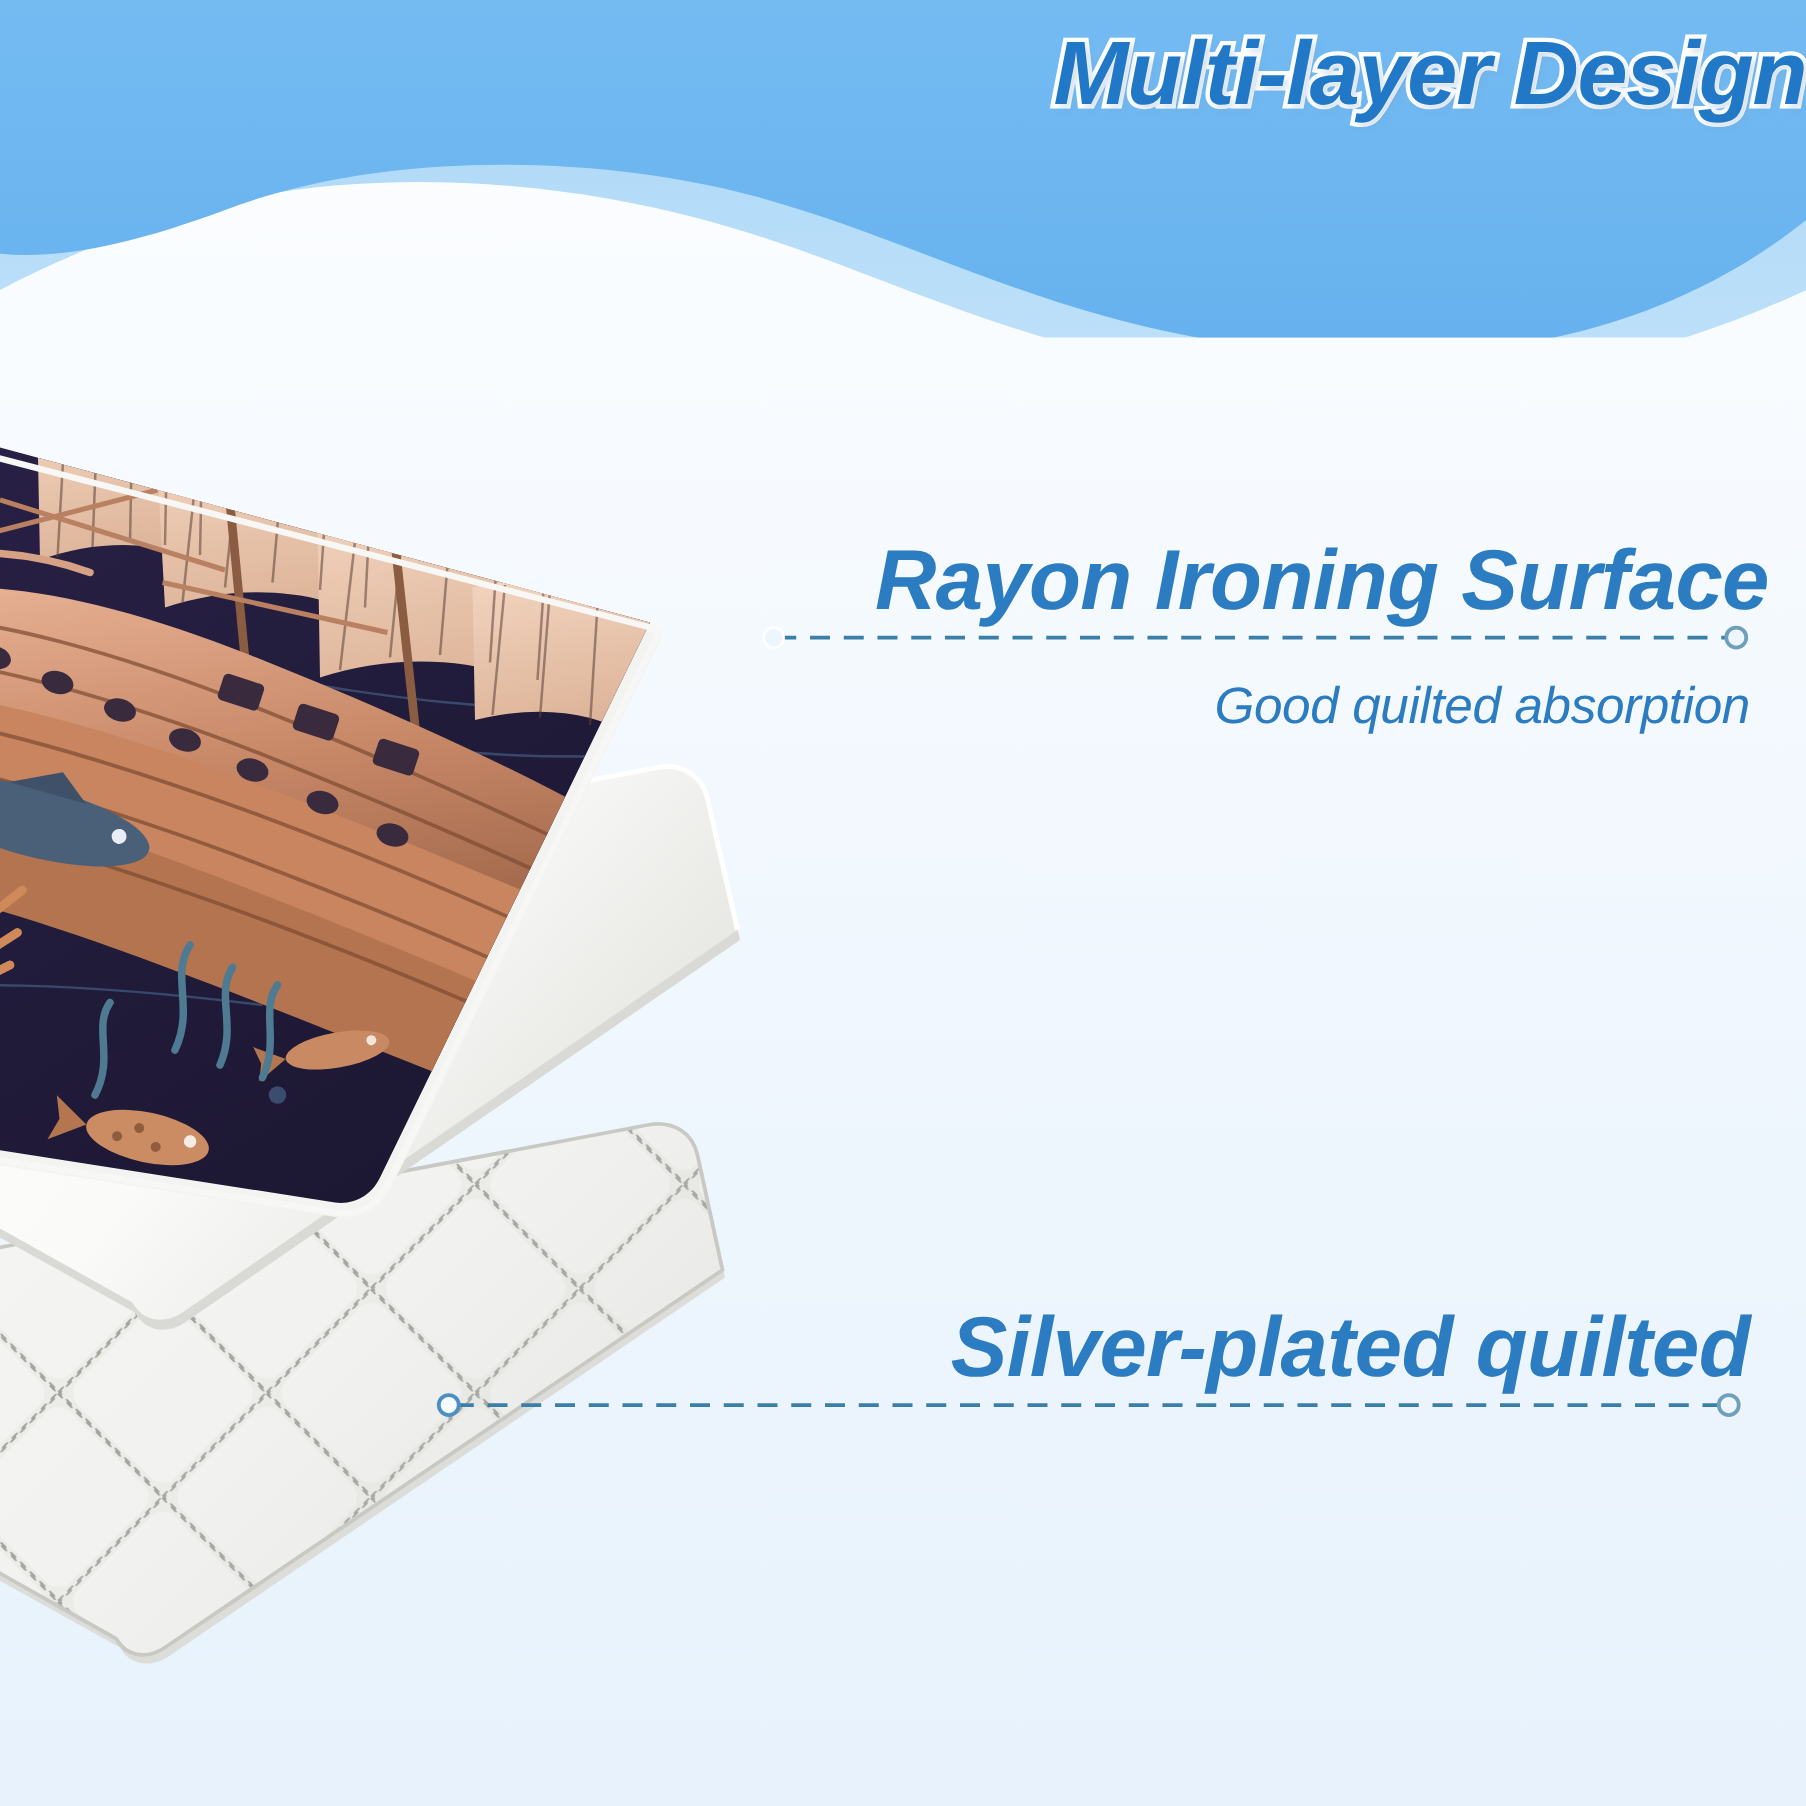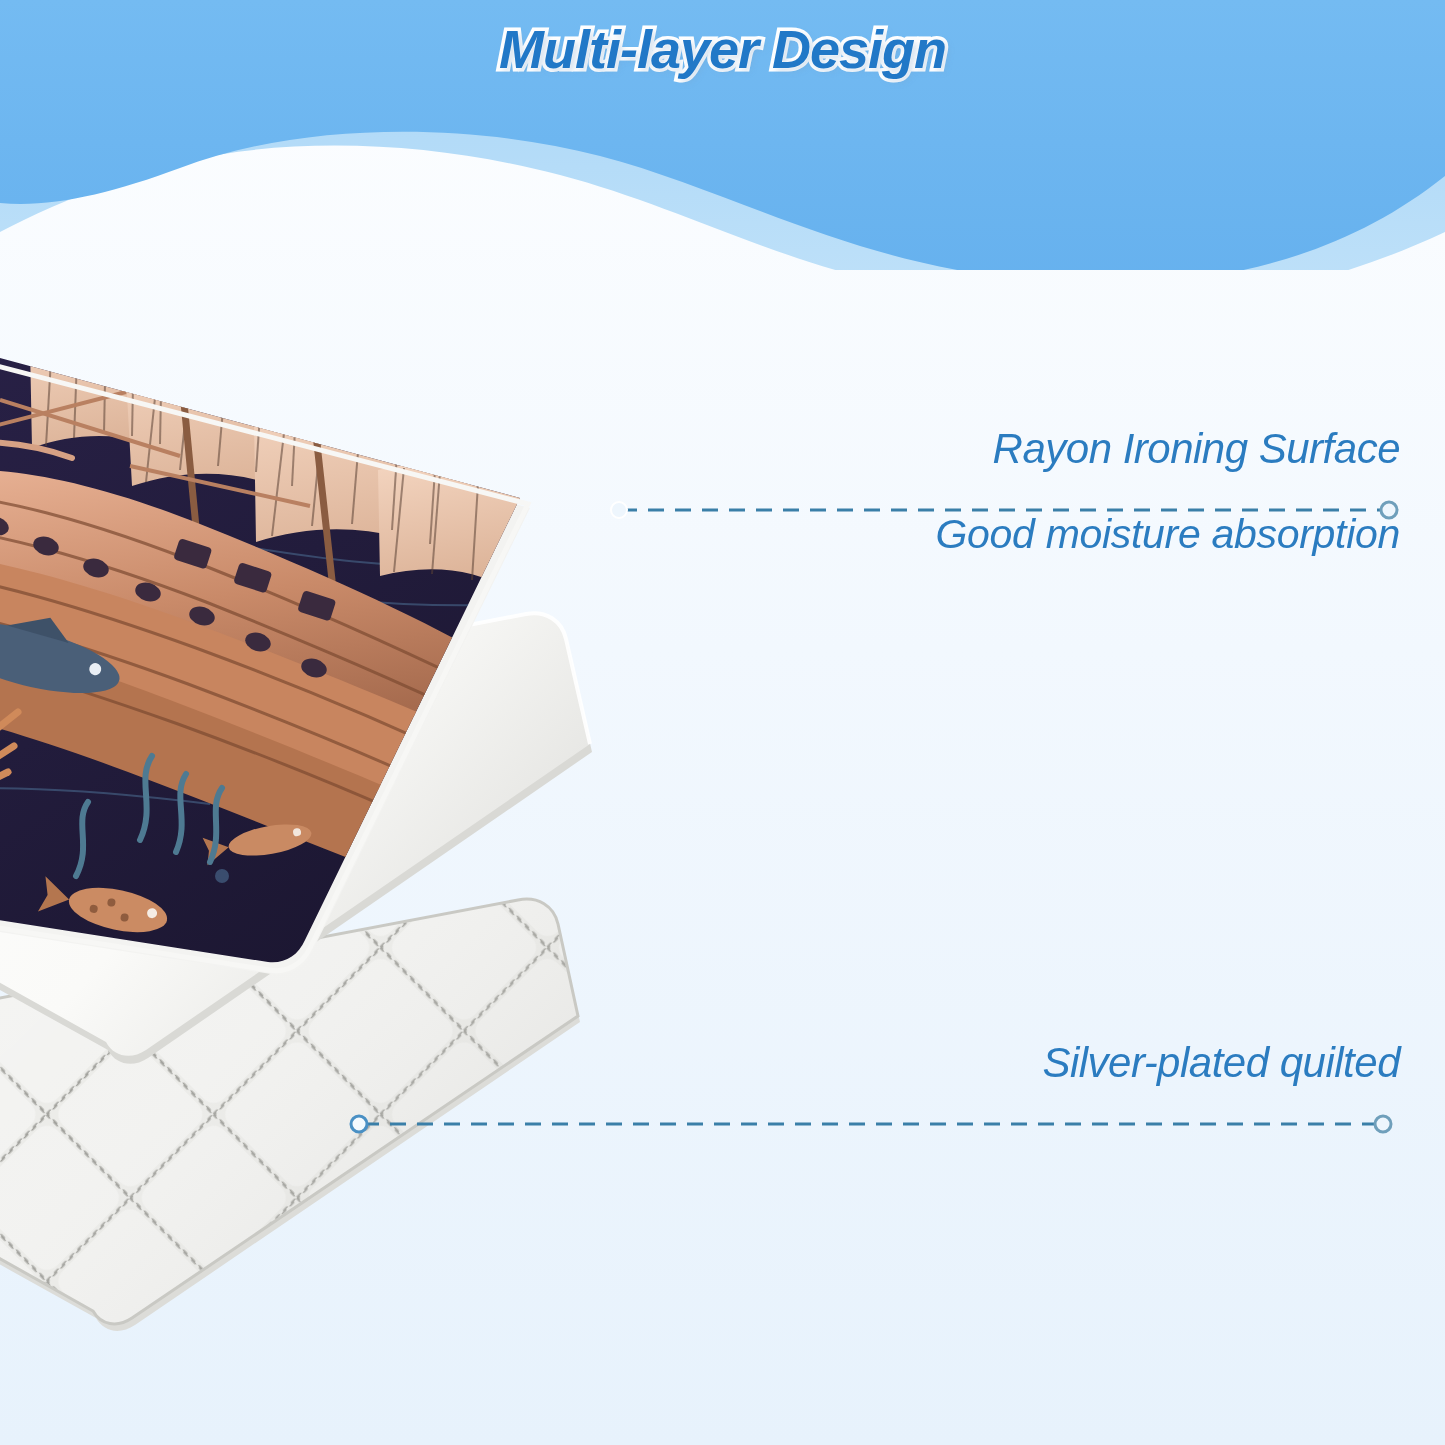--- a/index.html
+++ b/index.html
@@ -25,23 +25,23 @@
     left: 0; top: 0;
     width: 1445px;
     height: 270px;
   }
   .header-banner svg { display: block; width: 1445px; height: 270px; }
 
   .header-title {
     position: absolute;
     left: 0; top: 18px;
     width: 1445px;
-    text-align: center;
-    font-family: "Liberation Sans", sans-serif;
-    font-size: 54px;
+    text-align: right;
+    font-family: "Liberation Sans", sans-serif;
+    font-size: 72px;
     font-weight: bold;
     font-style: italic;
     letter-spacing: -1px;
     color: #2178c7;
     -webkit-text-stroke: 7px #ffffff;
     paint-order: stroke fill;
     text-shadow:
        0 0 2px #ffffff,
        3px 3px 6px rgba(120,160,200,.35);
   }
@@ -67,22 +67,22 @@
     height: 1080px;
   }
   .layer-stack svg { display: block; width: 900px; height: 1080px; }
 
   
   .callout { position: absolute; }
 
   .callout-title {
     font-family: "Liberation Sans", sans-serif;
     font-style: italic;
-    font-weight: normal;
-    font-size: 42px;
+    font-weight: bold;
+    font-size: 68px;
     color: #2b7cc0;
     white-space: nowrap;
     text-align: right;
     letter-spacing: -0.5px;
   }
   .callout-sub {
     font-family: "Liberation Sans", sans-serif;
     font-style: italic;
     font-weight: normal;
     font-size: 41px;
@@ -363,21 +363,21 @@
     <div class="callout-title">Rayon Ironing Surface</div>
     <div class="leader" style="left:-85px; top:74px; width:790px;">
       <svg width="790" height="22" viewBox="0 0 790 22" xmlns="http://www.w3.org/2000/svg">
         <line x1="6" y1="11" x2="768" y2="11" stroke="#3a7fa8" stroke-width="3" stroke-dasharray="16 11"></line>
         <circle cx="774" cy="11" r="8" fill="#eef6fd" stroke="#6f9fbb" stroke-width="3"></circle>
         <circle cx="4" cy="11" r="8" fill="#eef6fd" stroke="#ffffff" stroke-width="2"></circle>
       </svg>
     </div>
     <div class="sub-gap-1"></div>
     <div class="callout-sub">
-      <div>Good moisture absorption</div>
+      <div>Good quilted absorption</div>
     </div>
   </div>
 
 
   <div class="callout callout-3">
     <div class="callout-title">Silver-plated quilted</div>
     <div class="leader" style="left:-295px; top:74px; width:1045px;">
       <svg width="1045" height="22" viewBox="0 0 1045 22" xmlns="http://www.w3.org/2000/svg">
         <line x1="8" y1="11" x2="1022" y2="11" stroke="#3a7fa8" stroke-width="3" stroke-dasharray="16 11"></line>
         <circle cx="1028" cy="11" r="8" fill="#eef6fd" stroke="#6f9fbb" stroke-width="3"></circle>

